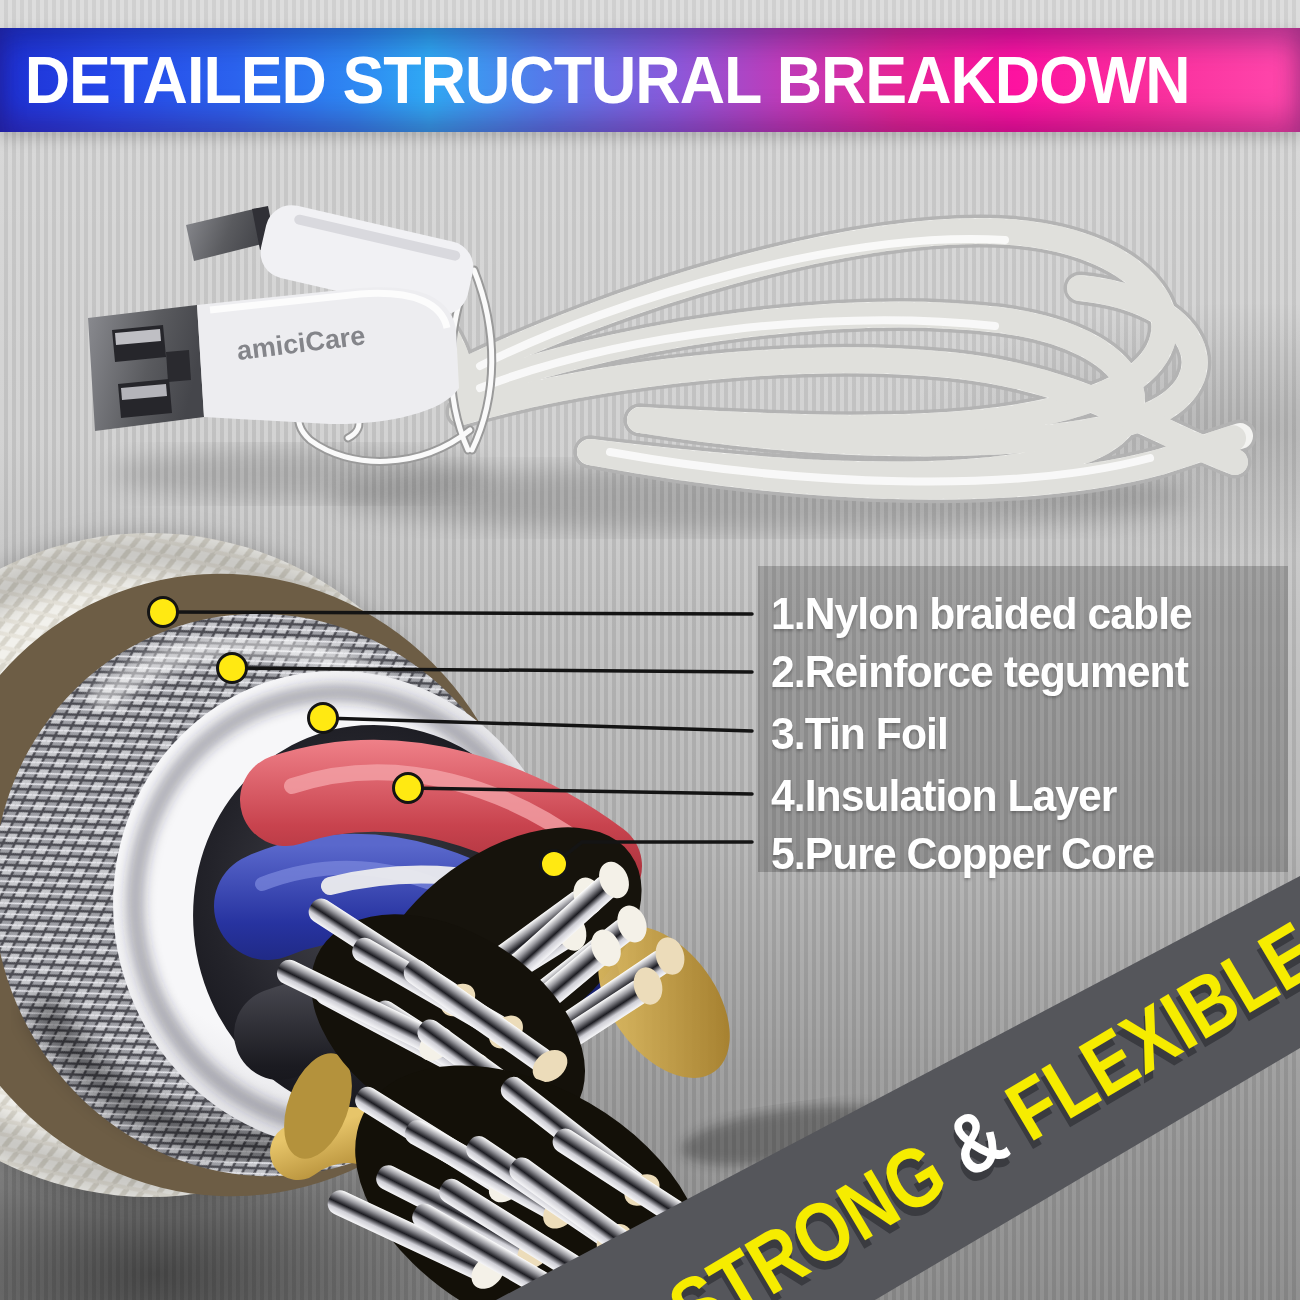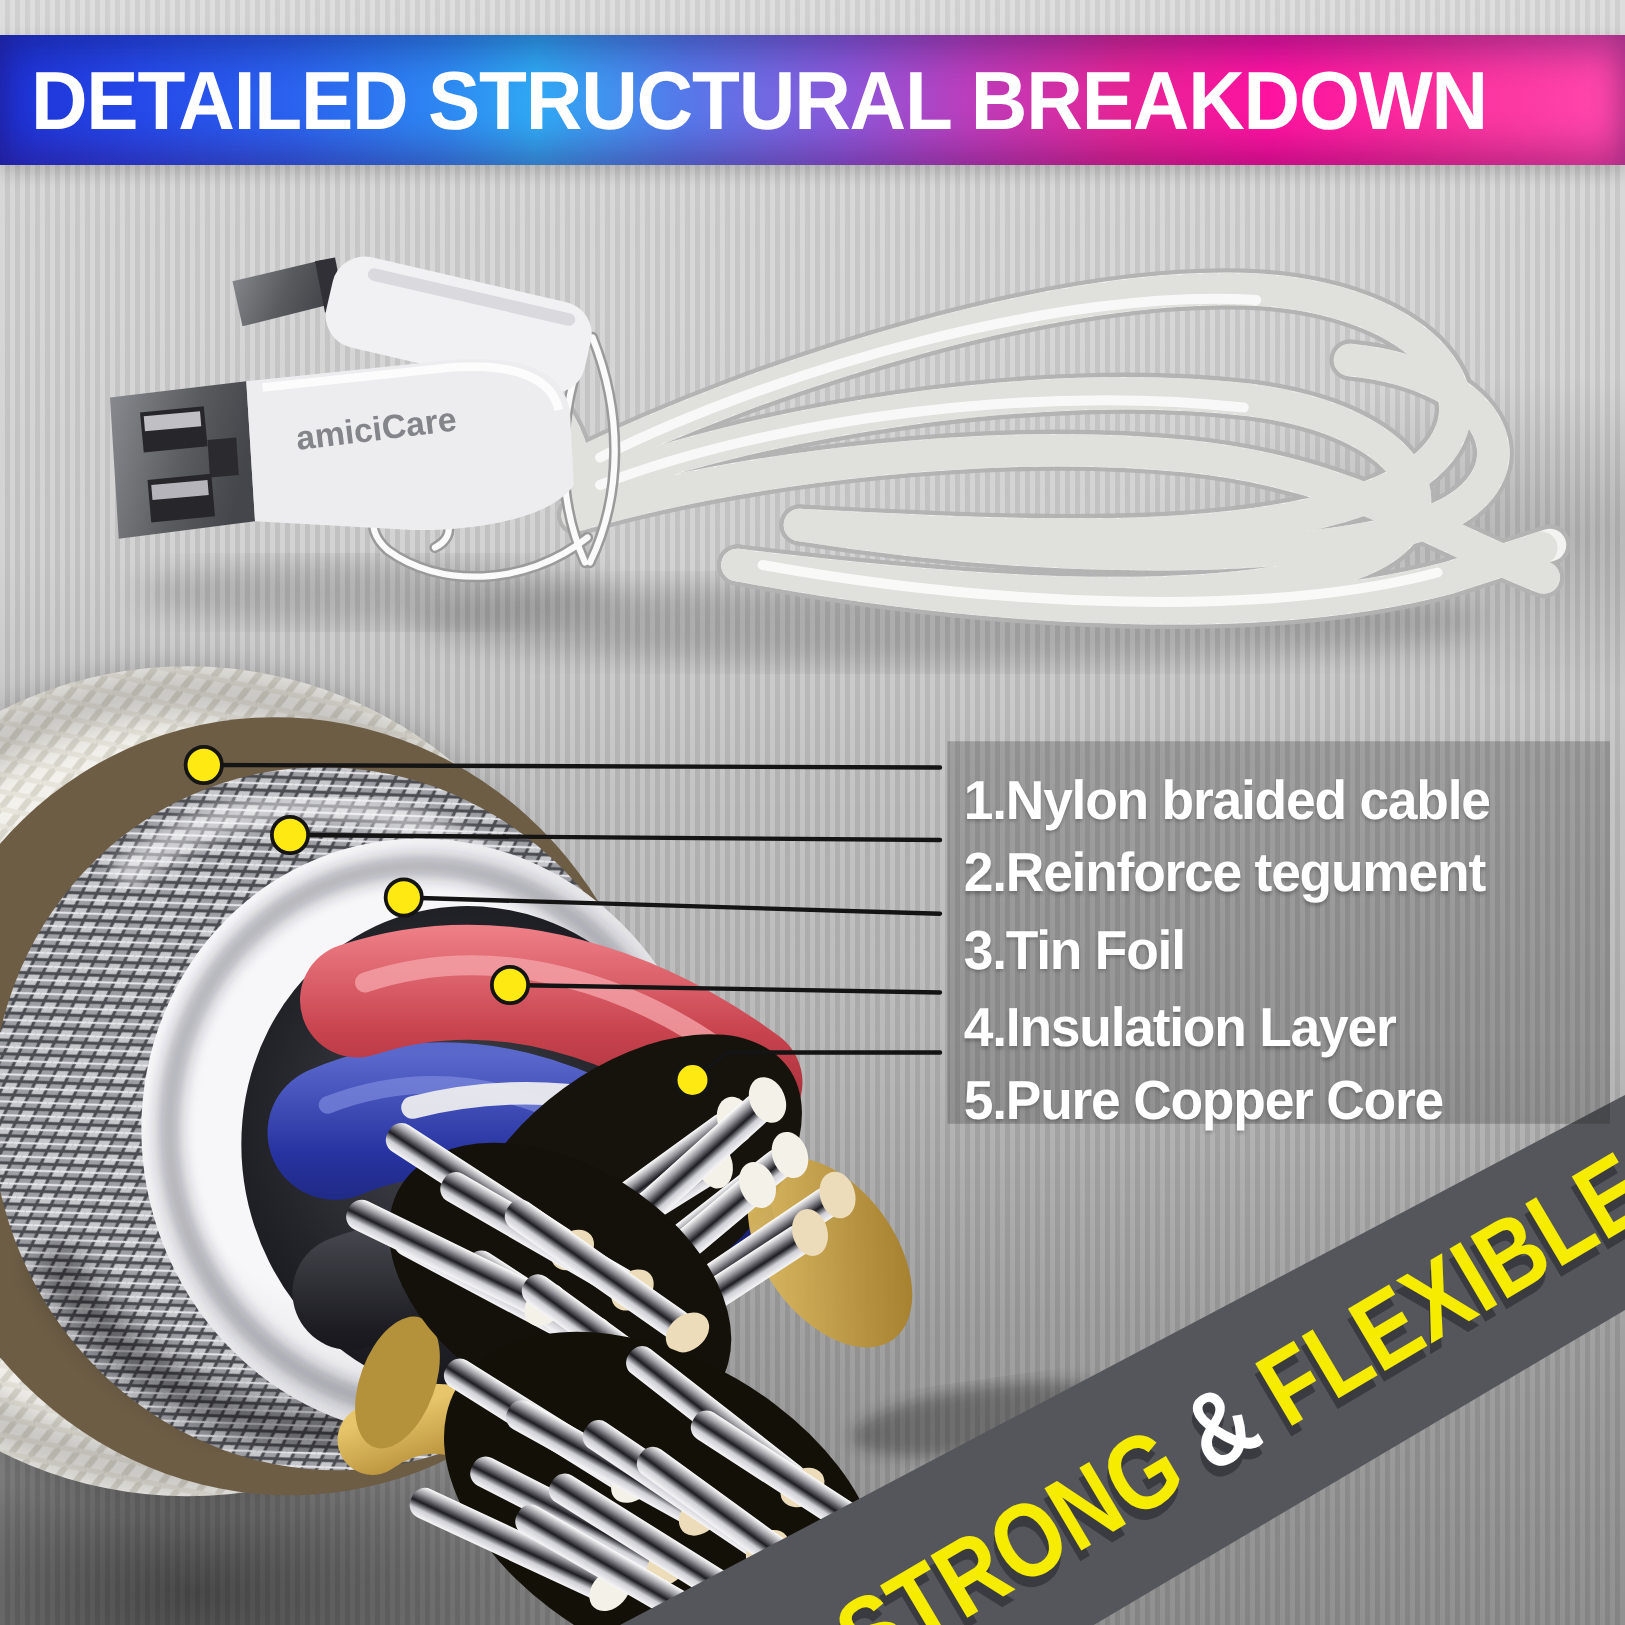--- a/index.html
+++ b/index.html
@@ -14,21 +14,21 @@
         rgba(255,255,255,.08) 34%, rgba(0,0,0,.05) 48%, rgba(0,0,0,.10) 64%,
         rgba(0,0,0,.22) 82%, rgba(0,0,0,.30) 100%);}
   .scene{position:absolute;left:0;top:0;}
   .banner{position:absolute;left:0;top:28px;width:1300px;height:104px;display:flex;align-items:center;
     background:linear-gradient(90deg,#1e31d4 0%,#2547e8 8%,#2b62ee 18%,#2e86f2 27%,#2fa9f4 33%,
       #5579ea 42%,#8c58da 52%,#bd3cba 60%,#e52596 69%,#fd12a0 78%,#fa2d9d 88%,#ff49ac 100%);
     box-shadow:inset 0 16px 26px rgba(15,15,80,.30), inset 0 -16px 26px rgba(60,0,70,.28),
       0 6px 14px rgba(0,0,0,.18);}
   .banner-title{color:#fff;font-weight:bold;font-size:66px;line-height:1;letter-spacing:-1px;
     transform:scaleX(.95);transform-origin:left center;padding-left:26px;white-space:nowrap;}
-  .panel{position:absolute;left:758px;top:593px;width:530px;height:306px;background:rgba(22,22,22,.22);}
+  .panel{position:absolute;left:758px;top:566px;width:530px;height:306px;background:rgba(22,22,22,.22);}
   .callout-label{position:absolute;left:13px;color:#fff;font-weight:bold;font-size:44px;line-height:1;
     letter-spacing:-1px;white-space:nowrap;transform:translateY(-50%) scaleX(.97);
     transform-origin:left center;text-shadow:0 2px 3px rgba(0,0,0,.25);}
   .cl-1{top:48px}.cl-2{top:106px}.cl-3{top:168px}.cl-4{top:230px}.cl-5{top:288px}
   .ribbon-text{position:absolute;left:473px;top:1056px;width:1040px;height:150px;display:flex;
     align-items:center;justify-content:center;transform:rotate(-30.6deg) scaleX(.84);
     font-weight:bold;font-size:84px;line-height:1;white-space:pre;}
   .ribbon-text .y{color:#f6ec00;text-shadow:-6px 7px 0 #3a3b40;}
   .ribbon-text .w{color:#ffffff;text-shadow:-6px 7px 0 #3a3b40;}
 </style>

